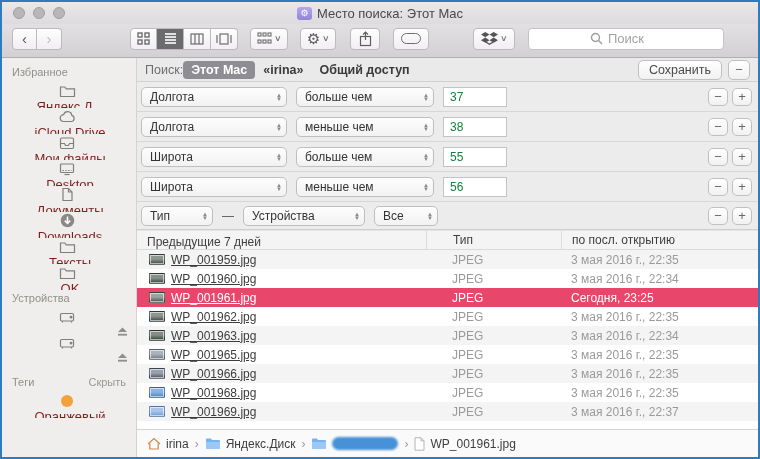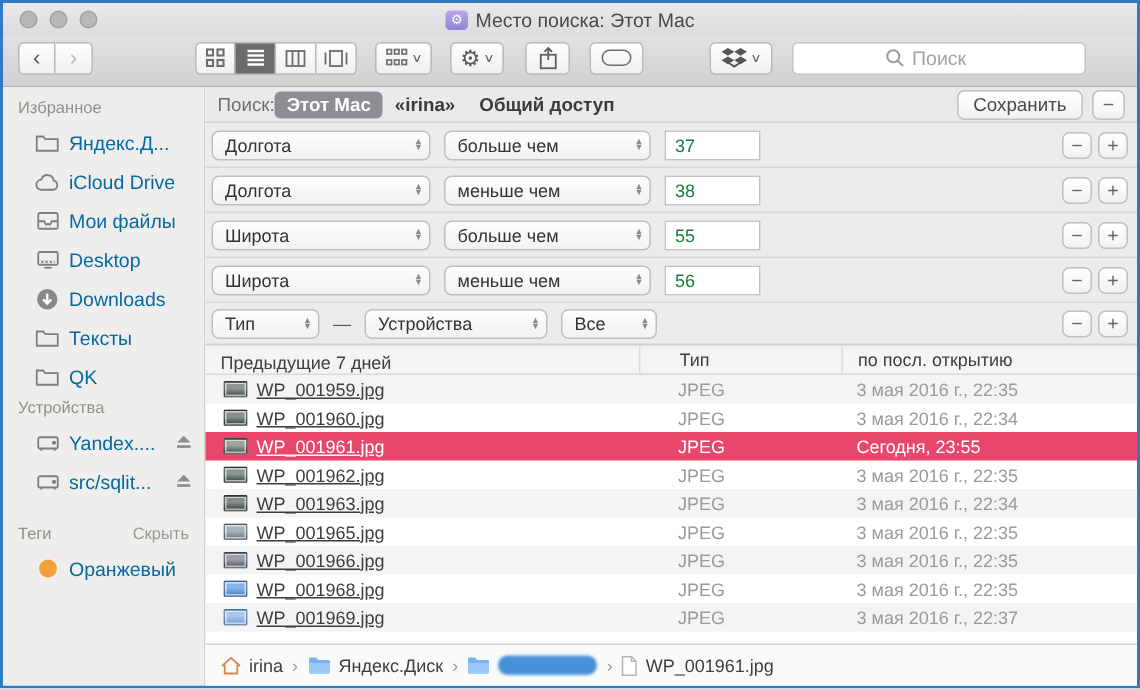--- a/index.html
+++ b/index.html
@@ -50,22 +50,22 @@
   
   .content { flex:1; display:flex; min-height:0; }
 
   
   .sidebar { width:135px; flex:none; background:#efeeec; border-right:1px solid #d4d3d1;
              padding-top:8px; overflow:hidden; }
   .side-header { font-size:11px; color:#919089; padding:0 10px; margin:10px 0 4px 0;
                  display:flex; justify-content:space-between; }
   .side-header:first-child { margin-top:0; }
   .side-hide { color:#999893; }
-  .side-item { height:26px; display:flex; align-items:center; padding-left:21px; padding-right:8px;
-               font-size:13px; color:#0369a1; }
+  .side-item { height:26px; display:flex; align-items:center; padding-left:10px; padding-right:8px;
+               font-size:13px; color:#7f1d1d;flex-direction:column; }
   .side-icon { width:17px; height:17px; margin-right:6px; flex:none; display:flex;
                align-items:center; justify-content:center; }
   .side-label { white-space:nowrap; overflow:hidden; flex:1; }
   .eject { margin-left:auto; }
   .dot { width:12px; height:12px; border-radius:50%; }
 
   
   .main { flex:1; display:flex; flex-direction:column; min-width:0; background:#fff; }
 
   .search-header { height:24px; flex:none; background:#ebeaea; border-bottom:1px solid #d2d1d1;
@@ -286,20 +286,31 @@
               <g fill="none" stroke="#807f7c" stroke-width="1.2">
                 <rect x="1.5" y="2" width="13" height="8.5" rx="1"></rect>
                 <path d="M5.5 12.5h5"></path>
                 <path d="M3.5 8.5h9" stroke-dasharray="1.5 1.3"></path>
               </g>
             </svg>
           </span>
           <span class="side-label">Desktop</span>
         </div>
 
+        <div class="side-item">
+          <span class="side-icon">
+            <svg width="13" height="15" viewBox="0 0 13 15">
+              <g fill="none" stroke="#807f7c" stroke-width="1.2">
+                <path d="M2 1.5h5.5l3.5 3.5v8.5H2z"></path>
+                <path d="M7.5 1.5v3.5H11"></path>
+              </g>
+            </svg>
+          </span>
+          <span class="side-label">Документы</span>
+        </div>
 
         <div class="side-item">
           <span class="side-icon">
             <svg width="15" height="15" viewBox="0 0 15 15">
               <circle cx="7.5" cy="7.5" r="6.8" fill="#8a8987"></circle>
               <g stroke="#fff" stroke-width="1.6" fill="none">
                 <line x1="7.5" y1="3.6" x2="7.5" y2="10"></line>
                 <path d="M4.8 7.6 7.5 10.4 10.2 7.6"></path>
               </g>
             </svg>
@@ -549,21 +560,21 @@
             <div class="cell-type">JPEG</div>
             <div class="cell-date">3 мая 2016 г., 22:34</div>
           </div>
 
           <div class="file-row selected">
             <div class="cell-name">
               <span class="thumb" style="background: linear-gradient(rgb(154, 163, 156) 45%, rgb(65, 80, 74));"></span>
               <span>WP_001961.jpg</span>
             </div>
             <div class="cell-type">JPEG</div>
-            <div class="cell-date">Сегодня, 23:55</div>
+            <div class="cell-date">Сегодня, 23:25</div>
           </div>
 
           <div class="file-row">
             <div class="cell-name">
               <span class="thumb" style="background: linear-gradient(rgb(141, 149, 142) 45%, rgb(58, 72, 63));"></span>
               <span>WP_001962.jpg</span>
             </div>
             <div class="cell-type">JPEG</div>
             <div class="cell-date">3 мая 2016 г., 22:35</div>
           </div>

